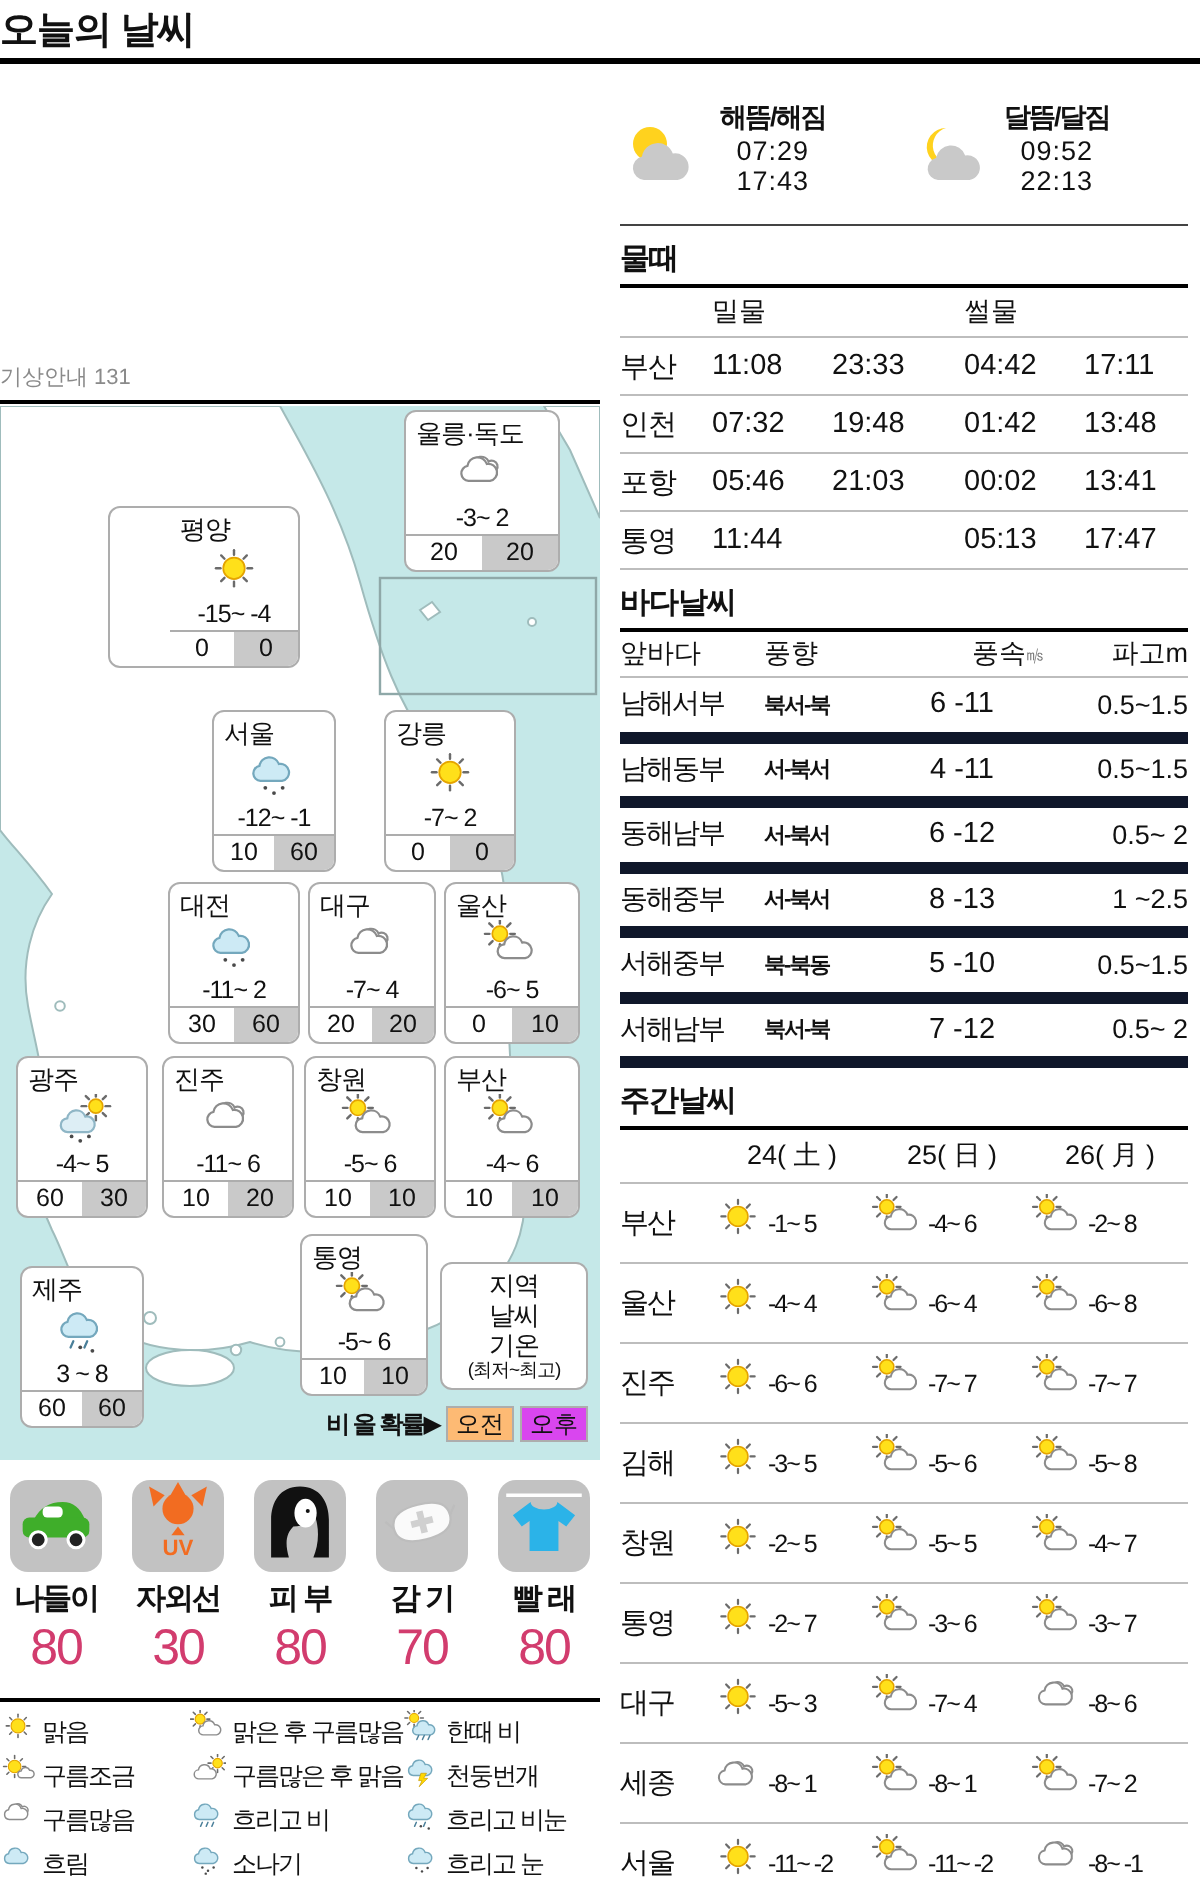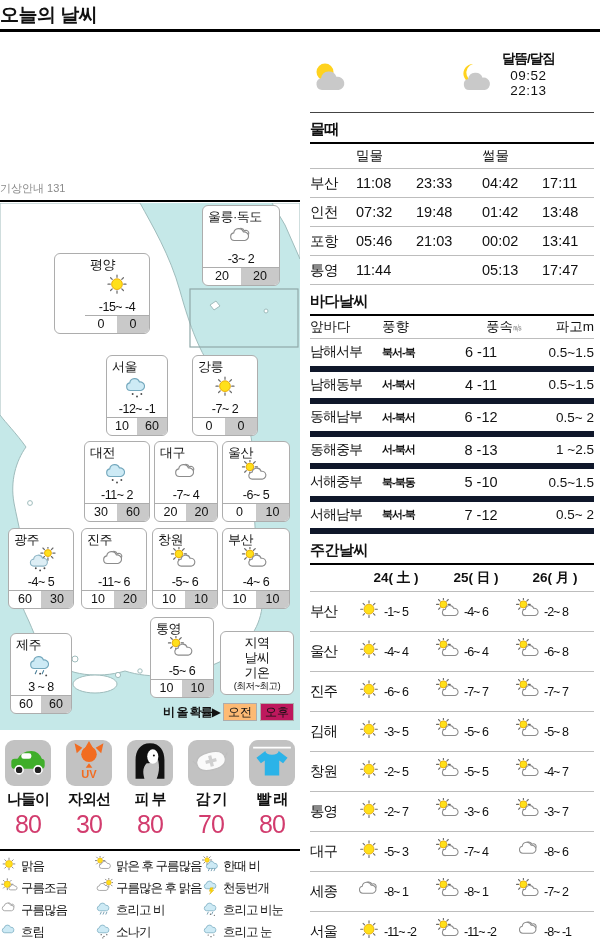--- a/index.html
+++ b/index.html
@@ -24,21 +24,21 @@
   .wcard .ctemp{font-size:12.5px;letter-spacing:-0.5px;line-height:14px;padding-bottom:1px;}
   .wcard .cprob{display:flex;border-top:1px solid #adadad;font-size:12.5px;line-height:17px;}
   .wcard .cprob span{flex:1;}
   .wcard .cprob .pm{background:#c9c9c9;}
   .infocard{position:absolute;background:#fff;border:1px solid #adadad;border-radius:6px;text-align:center;padding:3px 2px;}
   .infocard div{font-size:13px;line-height:15px;letter-spacing:-0.5px;}
   .infocard div.small{font-size:9.5px;line-height:11px;}
   .problegend{position:absolute;display:flex;align-items:center;gap:3px;font-size:12px;}
   .problegend .plabel{font-weight:bold;letter-spacing:-1px;}
   .problegend .chip{border:1px solid #adadad;background:#fdba74;padding:0 4px;line-height:16px;font-size:12px;}
-  .problegend .chip.pm{background:#be185d;}
+  .problegend .chip.pm{background:#d946ef;}
   
   .indices{position:absolute;left:0;top:740px;width:300px;display:flex;justify-content:space-between;}
   .idx{width:56px;text-align:center;}
   .idx .ibox{width:46px;height:46px;margin:0 auto;background:#c2c2c2;border-radius:9px;display:flex;align-items:center;justify-content:center;}
   .idx .ibox svg{width:40px;height:40px;}
   .idx .ilabel{font-size:15px;font-weight:bold;letter-spacing:-1px;margin-top:4px;}
   .idx .ival{font-size:25px;color:var(--accent,#d23c6e);margin-top:1px;letter-spacing:-1px;}
   .legend-rule{position:absolute;left:0;top:849px;width:300px;height:2px;background:#000;}
   .legend{position:absolute;left:0;top:855px;width:300px;display:flex;}
   .legend .lcol{display:flex;flex-direction:column;}
@@ -66,21 +66,21 @@
   
   .sea-head{display:grid;grid-template-columns:72px 58px 82px 72px;font-size:13.5px;height:22px;align-items:center;border-bottom:1px solid #bdbdbd;}
   .sea-head .h3,.sea-head .h4{text-align:right;}
   .sea-head .unit{font-size:9px;color:#777;}
   .sea-row{display:grid;grid-template-columns:72px 58px 82px 72px;height:26.5px;align-items:center;border-bottom:6px solid #0f172a;}
   .sea-row .area{font-size:14px;letter-spacing:-1px;}
   .sea-row .wind{font-size:11px;font-weight:bold;letter-spacing:-1px;}
   .sea-row .speed{font-size:14.5px;text-align:center;}
   .sea-row .wave{font-size:13.5px;text-align:right;}
   
-  .week-head{display:grid;grid-template-columns:46px 80px 80px 78px;font-size:13.5px;height:26px;align-items:center;border-bottom:1px solid #bdbdbd;font-weight:bold;}
+  .week-head{display:grid;grid-template-columns:46px 80px 80px 78px;font-size:13.5px;height:26px;align-items:center;border-bottom:1px solid #bdbdbd;}
   .week-head .d{text-align:center;}
   .week-row{display:grid;grid-template-columns:46px 80px 80px 78px;height:39px;align-items:center;border-bottom:1px solid #bdbdbd;}
   .week-row .wcity{font-size:14.5px;letter-spacing:-1px;}
   .wcell{display:flex;align-items:center;gap:2px;}
   .wcell svg{width:26px;height:24px;flex:0 0 26px;}
   .wcell .wtemp{font-size:12.5px;letter-spacing:-1px;white-space:nowrap;}
 </style>
 </head>
 <body>
 
@@ -635,20 +635,25 @@
       </div>
   </div>
 
   <div class="right-col">
     <div class="sunmoon">
       <div class="smgroup">
         <span id="sun-icon"><svg viewBox="0 0 46 32">
               <circle cx="15" cy="11" r="8.5" fill="#ffd21e"></circle>
               <path d="M12 29 a6 6 0 0 1 -1 -11.8 a8 8 0 0 1 15.4 -1.4 a6.2 6.2 0 1 1 2.4 13.2 Z" fill="#c9c9c9"></path>
             </svg></span>
+        <div class="smtext">
+          <div class="smlabel">해뜸/해짐</div>
+          <div class="smtime">07:29</div>
+          <div class="smtime">17:43</div>
+        </div>
       </div>
       <div class="smgroup">
         <span id="moon-icon"><svg viewBox="0 0 46 32">
               <path d="M21 3 a9.5 9.5 0 1 0 5 17.5 a8 8 0 0 1 -5 -17.5 Z" fill="#ffd21e"></path>
               <path d="M17 29 a5.6 5.6 0 0 1 -1 -11 a7.6 7.6 0 0 1 14.6 -1.3 a5.9 5.9 0 1 1 2.2 12.3 Z" fill="#c9c9c9"></path>
             </svg></span>
         <div class="smtext">
           <div class="smlabel">달뜸/달짐</div>
           <div class="smtime">09:52</div>
           <div class="smtime">22:13</div>

